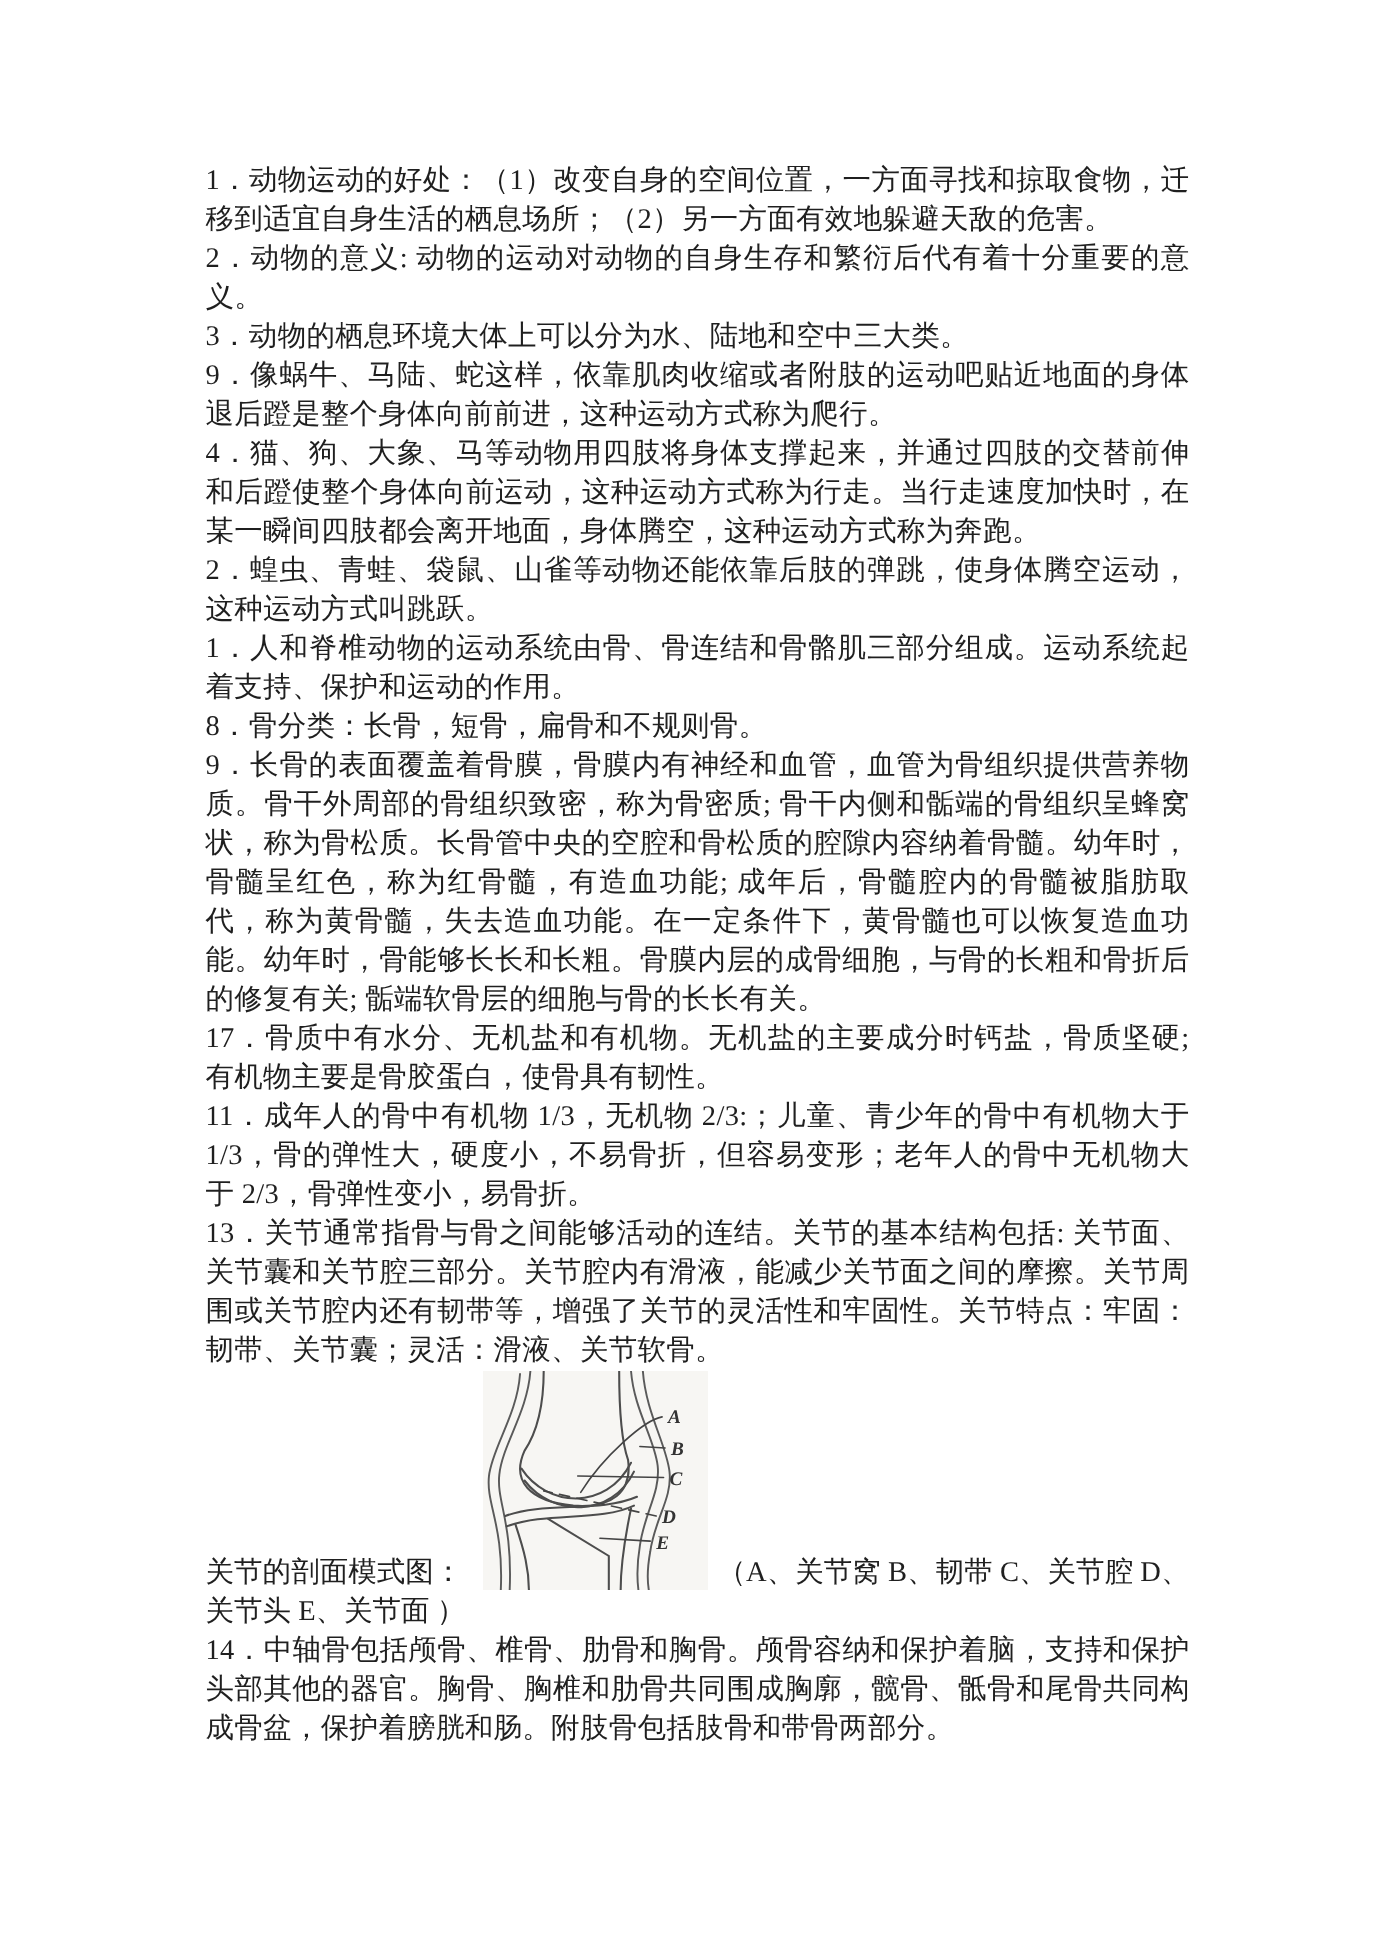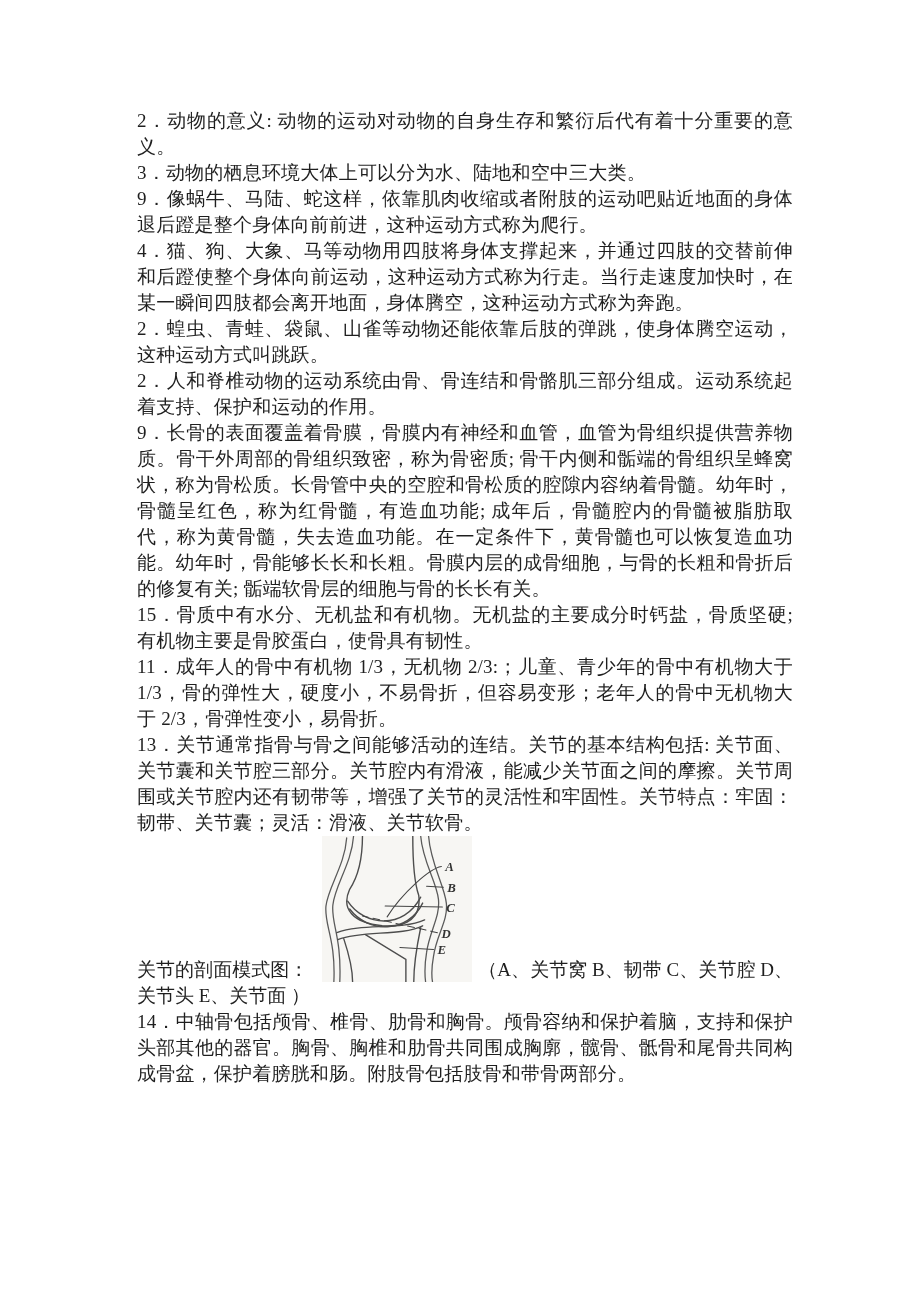--- a/index.html
+++ b/index.html
@@ -53,28 +53,30 @@
     font-weight: bold;
     font-size: 13px;
     fill: #333333;
   }
 </style>
 </head>
 <body>
 
 <div class="page">
 
+  <p class="note">1．动物运动的好处：（1）改变自身的空间位置，一方面寻找和掠取食物，迁移到适宜自身生活的栖息场所；（2）另一方面有效地躲避天敌的危害。</p>
   <p class="note">2．动物的意义: 动物的运动对动物的自身生存和繁衍后代有着十分重要的意义。</p>
   <p class="note">3．动物的栖息环境大体上可以分为水、陆地和空中三大类。</p>
   <p class="note">9．像蜗牛、马陆、蛇这样，依靠肌肉收缩或者附肢的运动吧贴近地面的身体退后蹬是整个身体向前前进，这种运动方式称为爬行。</p>
   <p class="note">4．猫、狗、大象、马等动物用四肢将身体支撑起来，并通过四肢的交替前伸和后蹬使整个身体向前运动，这种运动方式称为行走。当行走速度加快时，在某一瞬间四肢都会离开地面，身体腾空，这种运动方式称为奔跑。</p>
   <p class="note">2．蝗虫、青蛙、袋鼠、山雀等动物还能依靠后肢的弹跳，使身体腾空运动，这种运动方式叫跳跃。</p>
-  <p class="note">2．人和脊椎动物的运动系统由骨、骨连结和骨骼肌三部分组成。运动系统起着支持、保护和运动的作用。</p>
+  <p class="note">1．人和脊椎动物的运动系统由骨、骨连结和骨骼肌三部分组成。运动系统起着支持、保护和运动的作用。</p>
+  <p class="note">8．骨分类：长骨，短骨，扁骨和不规则骨。</p>
   <p class="note">9．长骨的表面覆盖着骨膜，骨膜内有神经和血管，血管为骨组织提供营养物质。骨干外周部的骨组织致密，称为骨密质; 骨干内侧和骺端的骨组织呈蜂窝状，称为骨松质。长骨管中央的空腔和骨松质的腔隙内容纳着骨髓。幼年时，骨髓呈红色，称为红骨髓，有造血功能; 成年后，骨髓腔内的骨髓被脂肪取代，称为黄骨髓，失去造血功能。在一定条件下，黄骨髓也可以恢复造血功能。幼年时，骨能够长长和长粗。骨膜内层的成骨细胞，与骨的长粗和骨折后的修复有关; 骺端软骨层的细胞与骨的长长有关。</p>
-  <p class="note">15．骨质中有水分、无机盐和有机物。无机盐的主要成分时钙盐，骨质坚硬; 有机物主要是骨胶蛋白，使骨具有韧性。</p>
+  <p class="note">17．骨质中有水分、无机盐和有机物。无机盐的主要成分时钙盐，骨质坚硬; 有机物主要是骨胶蛋白，使骨具有韧性。</p>
   <p class="note">11．成年人的骨中有机物 1/3，无机物 2/3:；儿童、青少年的骨中有机物大于 1/3，骨的弹性大，硬度小，不易骨折，但容易变形；老年人的骨中无机物大于 2/3，骨弹性变小，易骨折。</p>
   <p class="note">13．关节通常指骨与骨之间能够活动的连结。关节的基本结构包括: 关节面、关节囊和关节腔三部分。关节腔内有滑液，能减少关节面之间的摩擦。关节周围或关节腔内还有韧带等，增强了关节的灵活性和牢固性。关节特点：牢固：韧带、关节囊；灵活：滑液、关节软骨。</p>
 
   <p class="caption-line">
     <span>关节的剖面模式图：</span><span class="joint-figure"><svg viewBox="0 0 150 148" width="150" height="146" xmlns="http://www.w3.org/2000/svg">
 
       <path class="bone-line" d="M40,0 C40,26 35,42 27,54 C18,74 30,88 60,91 C86,93 100,82 97,60 C92,46 91,22 91,0"></path>
 
       <path class="bone-line" d="M25,66 C42,92 82,95 99,62"></path>
       <path class="bone-line" d="M27,74 C46,99 86,99 101,68"></path>

